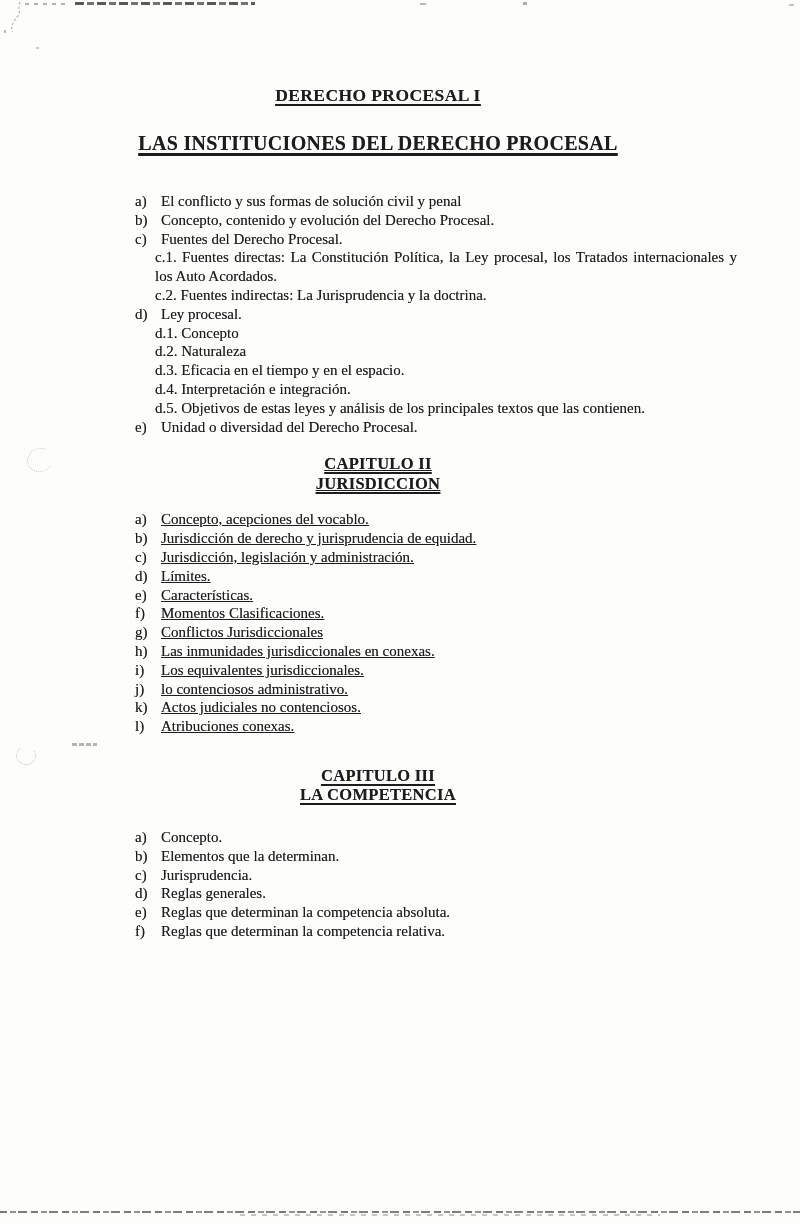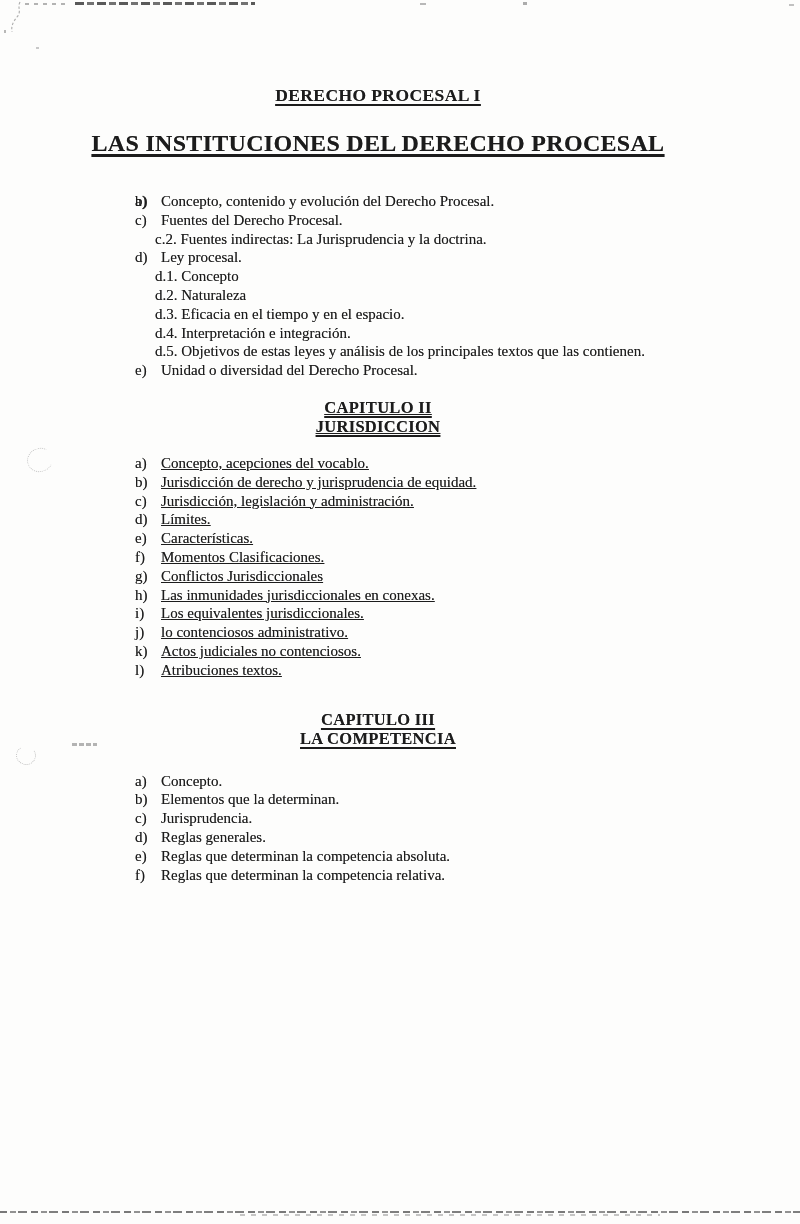--- a/index.html
+++ b/index.html
@@ -17,21 +17,21 @@
   .doc *{text-shadow:0 0 0.45px rgba(20,20,20,0.55);}
 
   header{width:724px;text-align:center;}
   h1{
     margin:0;font-size:17.5px;font-weight:bold;line-height:22px;
     letter-spacing:0.4px;
     text-decoration:underline;text-decoration-thickness:2px;text-underline-offset:3px;
     white-space:pre;
   }
   h2{
-    margin:24px 0 0;font-size:24px;font-weight:bold;line-height:26px;
+    margin:24px 0 0;font-size:20px;font-weight:bold;line-height:26px;
     letter-spacing:0.3px;
     text-decoration:underline;text-decoration-thickness:2.5px;text-underline-offset:3px;
     white-space:pre;
   }
 
   .chapter{width:100%;}
   .ch-head{width:724px;text-align:center;font-weight:bold;font-size:16.5px;line-height:19.5px;}
   .ch-title,.ch-sub{
     text-decoration:underline;text-decoration-thickness:1.8px;text-underline-offset:2.5px;
     white-space:pre;letter-spacing:0.3px;
@@ -108,23 +108,23 @@
   <div class="artifact bottom-line2"></div>
 
   <div class="doc">
     <header>
       <h1>DERECHO PROCESAL I</h1>
       <h2>LAS INSTITUCIONES DEL DERECHO PROCESAL</h2>
     </header>
     <main id="chapters">
         <section class="chapter chapter-0">
           <ol class="items">
-            <li class="item"><span class="marker">a)</span></li>
+            <li class="item"><span class="marker">a)</span><span class="text">El conflicto y sus formas de solución civil y penal</span></li>
             <li class="item"><span class="marker">b)</span><span class="text">Concepto, contenido y evolución del Derecho Procesal.</span></li>
-            <li class="item"><span class="marker">c)</span><span class="text">Fuentes del Derecho Procesal.</span><div class="subitem">c.2. Fuentes indirectas: La Jurisprudencia y la doctrina.</div></li>
+            <li class="item"><span class="marker">c)</span><span class="text">Fuentes del Derecho Procesal.</span><div class="subitem justify">c.1. Fuentes directas: La Constitución Política, la Ley procesal, los Tratados internacionales y los Auto Acordados.</div><div class="subitem">c.2. Fuentes indirectas: La Jurisprudencia y la doctrina.</div></li>
             <li class="item"><span class="marker">d)</span><span class="text">Ley procesal.</span><div class="subitem">d.1. Concepto</div><div class="subitem">d.2. Naturaleza</div><div class="subitem">d.3. Eficacia en el tiempo y en el espacio.</div><div class="subitem">d.4. Interpretación e integración.</div><div class="subitem">d.5. Objetivos de estas leyes y análisis de los principales textos que las contienen.</div></li>
             <li class="item"><span class="marker">e)</span><span class="text">Unidad o diversidad del Derecho Procesal.</span></li>
           </ol>
         </section>
         <section class="chapter chapter-1">
           <div class="ch-head">
             <div class="ch-title">CAPITULO II</div>
             <div class="ch-sub">JURISDICCION</div>
           </div>
           <ol class="items">
@@ -132,21 +132,21 @@
             <li class="item"><span class="marker">b)</span><span class="text">Jurisdicción de derecho y jurisprudencia de equidad.</span></li>
             <li class="item"><span class="marker">c)</span><span class="text">Jurisdicción, legislación y administración.</span></li>
             <li class="item"><span class="marker">d)</span><span class="text">Límites.</span></li>
             <li class="item"><span class="marker">e)</span><span class="text">Características.</span></li>
             <li class="item"><span class="marker">f)</span><span class="text">Momentos Clasificaciones.</span></li>
             <li class="item"><span class="marker">g)</span><span class="text">Conflictos Jurisdiccionales</span></li>
             <li class="item"><span class="marker">h)</span><span class="text">Las inmunidades jurisdiccionales en conexas.</span></li>
             <li class="item"><span class="marker">i)</span><span class="text">Los equivalentes jurisdiccionales.</span></li>
             <li class="item"><span class="marker">j)</span><span class="text">lo contenciosos administrativo.</span></li>
             <li class="item"><span class="marker">k)</span><span class="text">Actos judiciales no contenciosos.</span></li>
-            <li class="item"><span class="marker">l)</span><span class="text">Atribuciones textos.</span></li>
+            <li class="item"><span class="marker">l)</span><span class="text">Atribuciones conexas.</span></li>
           </ol>
         </section>
         <section class="chapter chapter-2">
           <div class="ch-head">
             <div class="ch-title">CAPITULO III</div>
             <div class="ch-sub">LA COMPETENCIA</div>
           </div>
           <ol class="items">
             <li class="item"><span class="marker">a)</span><span class="text">Concepto.</span></li>
             <li class="item"><span class="marker">b)</span><span class="text">Elementos que la determinan.</span></li>

